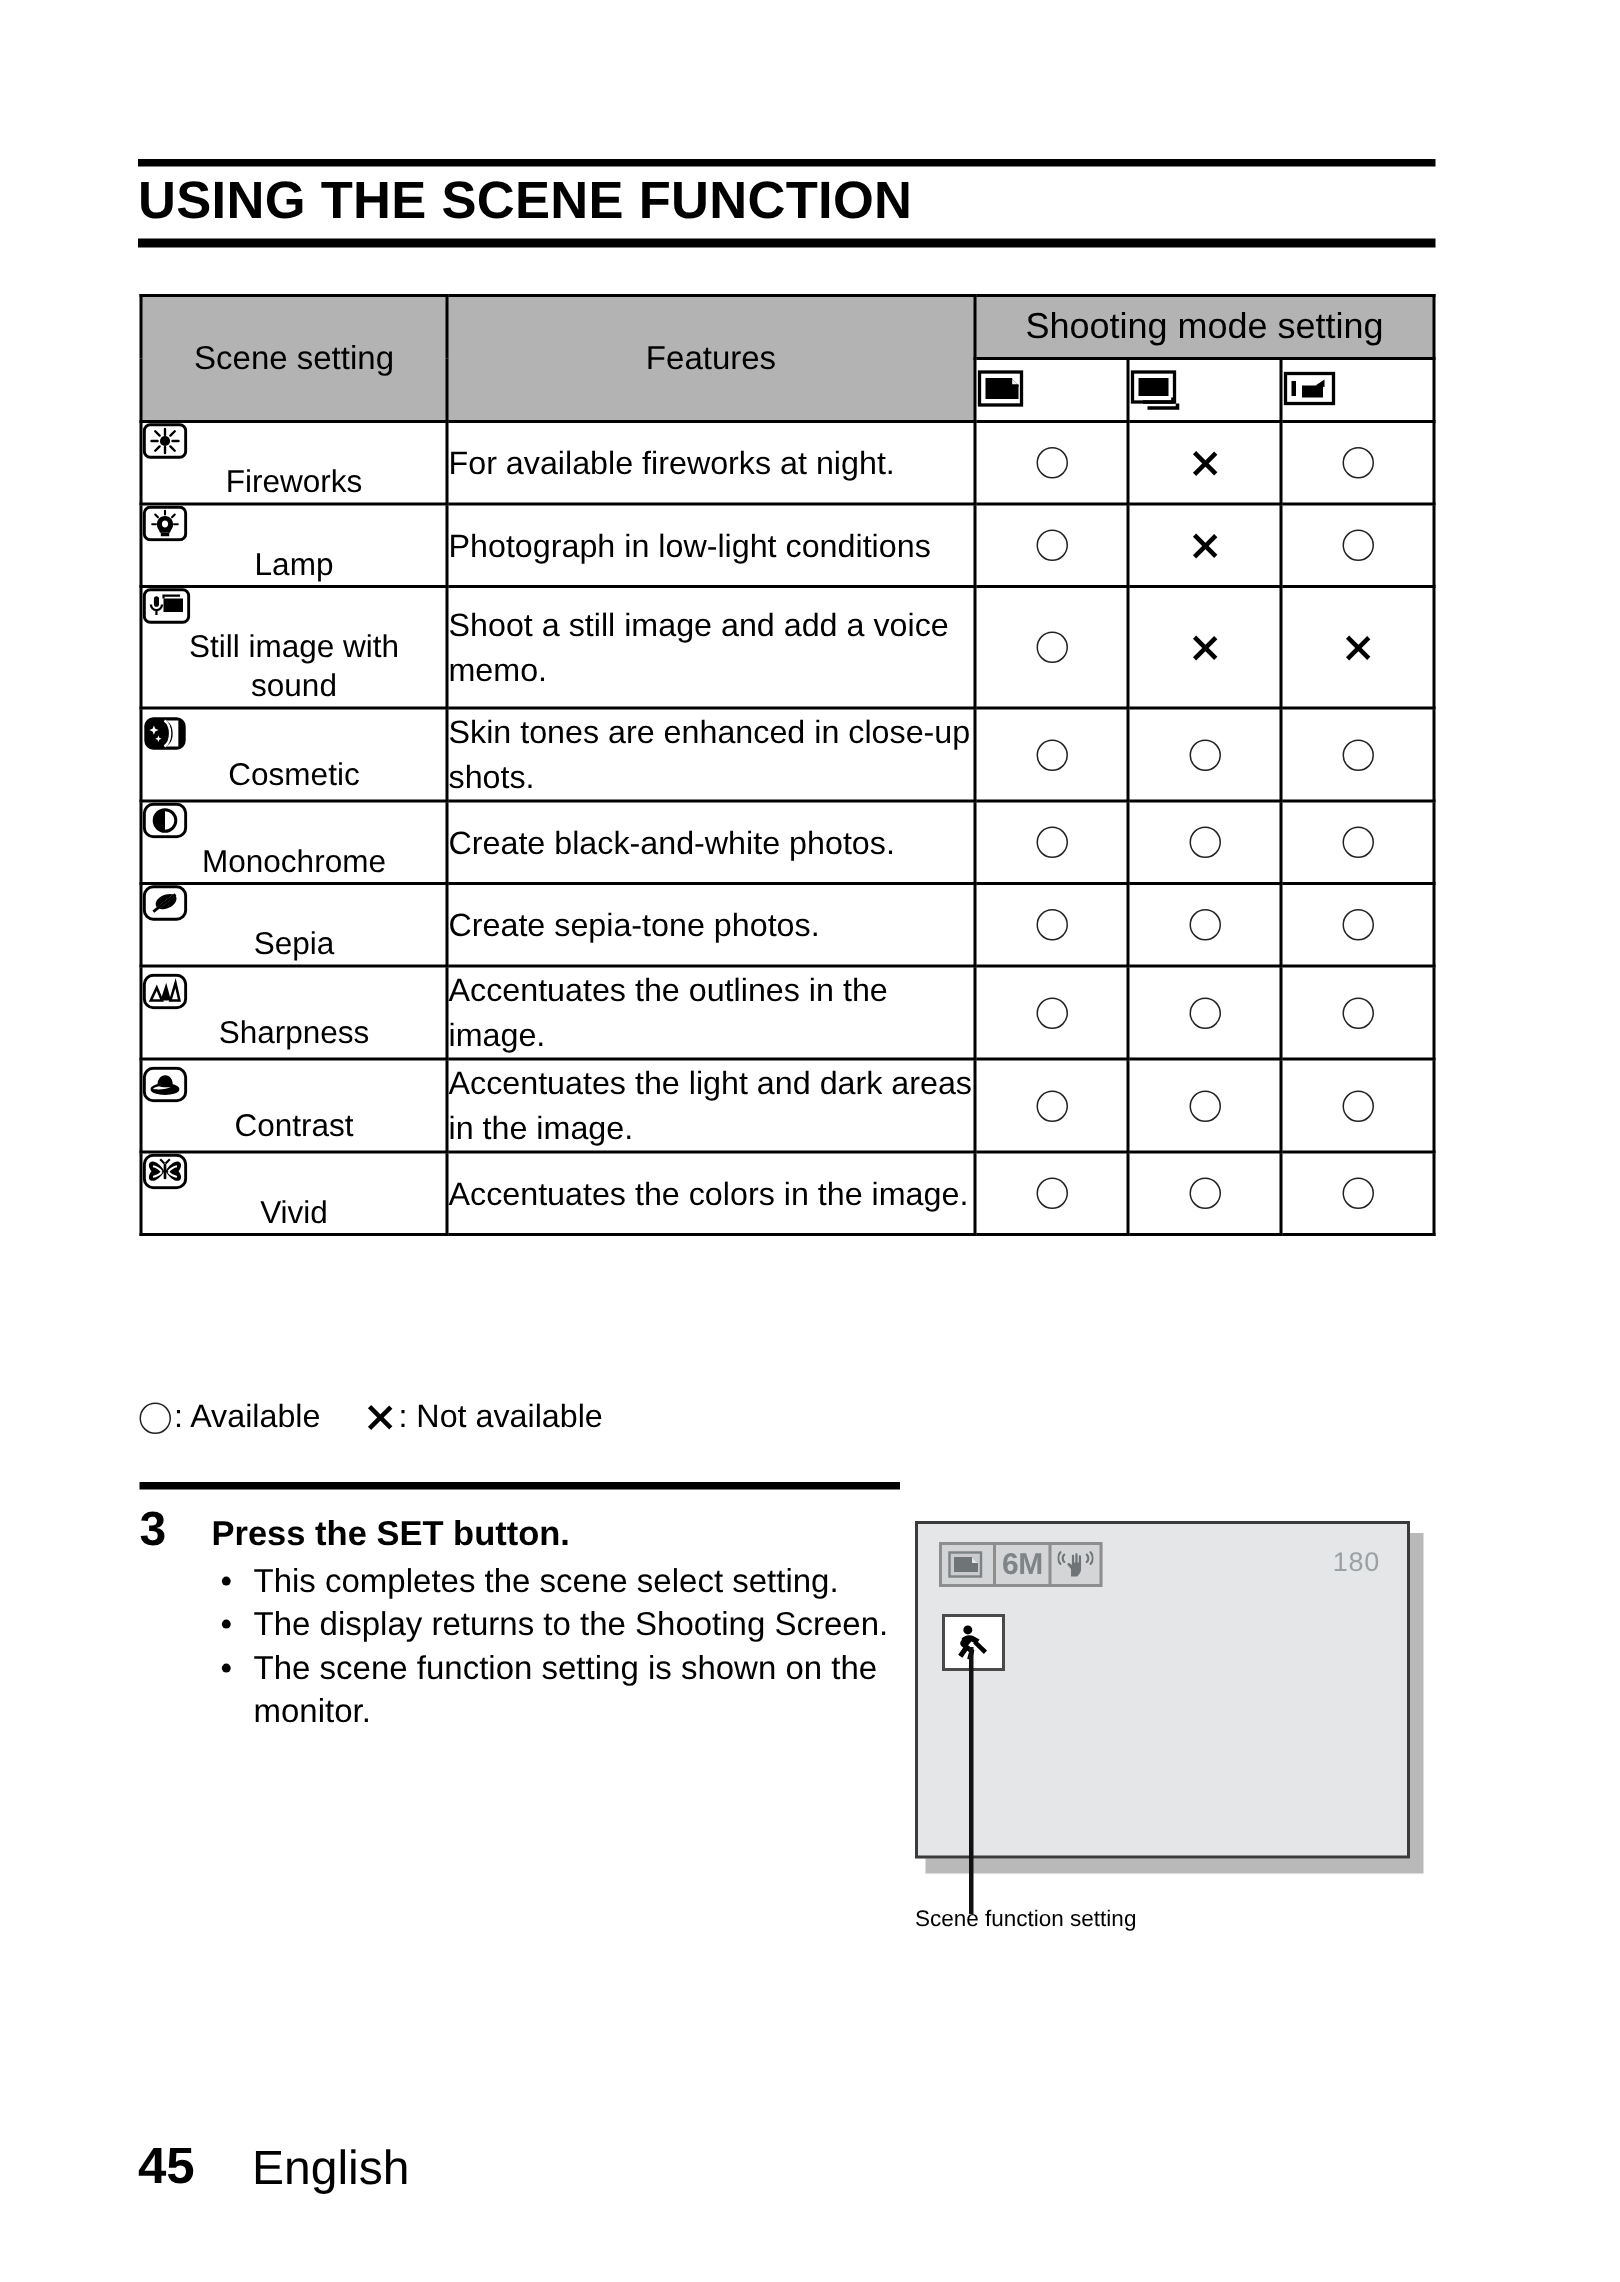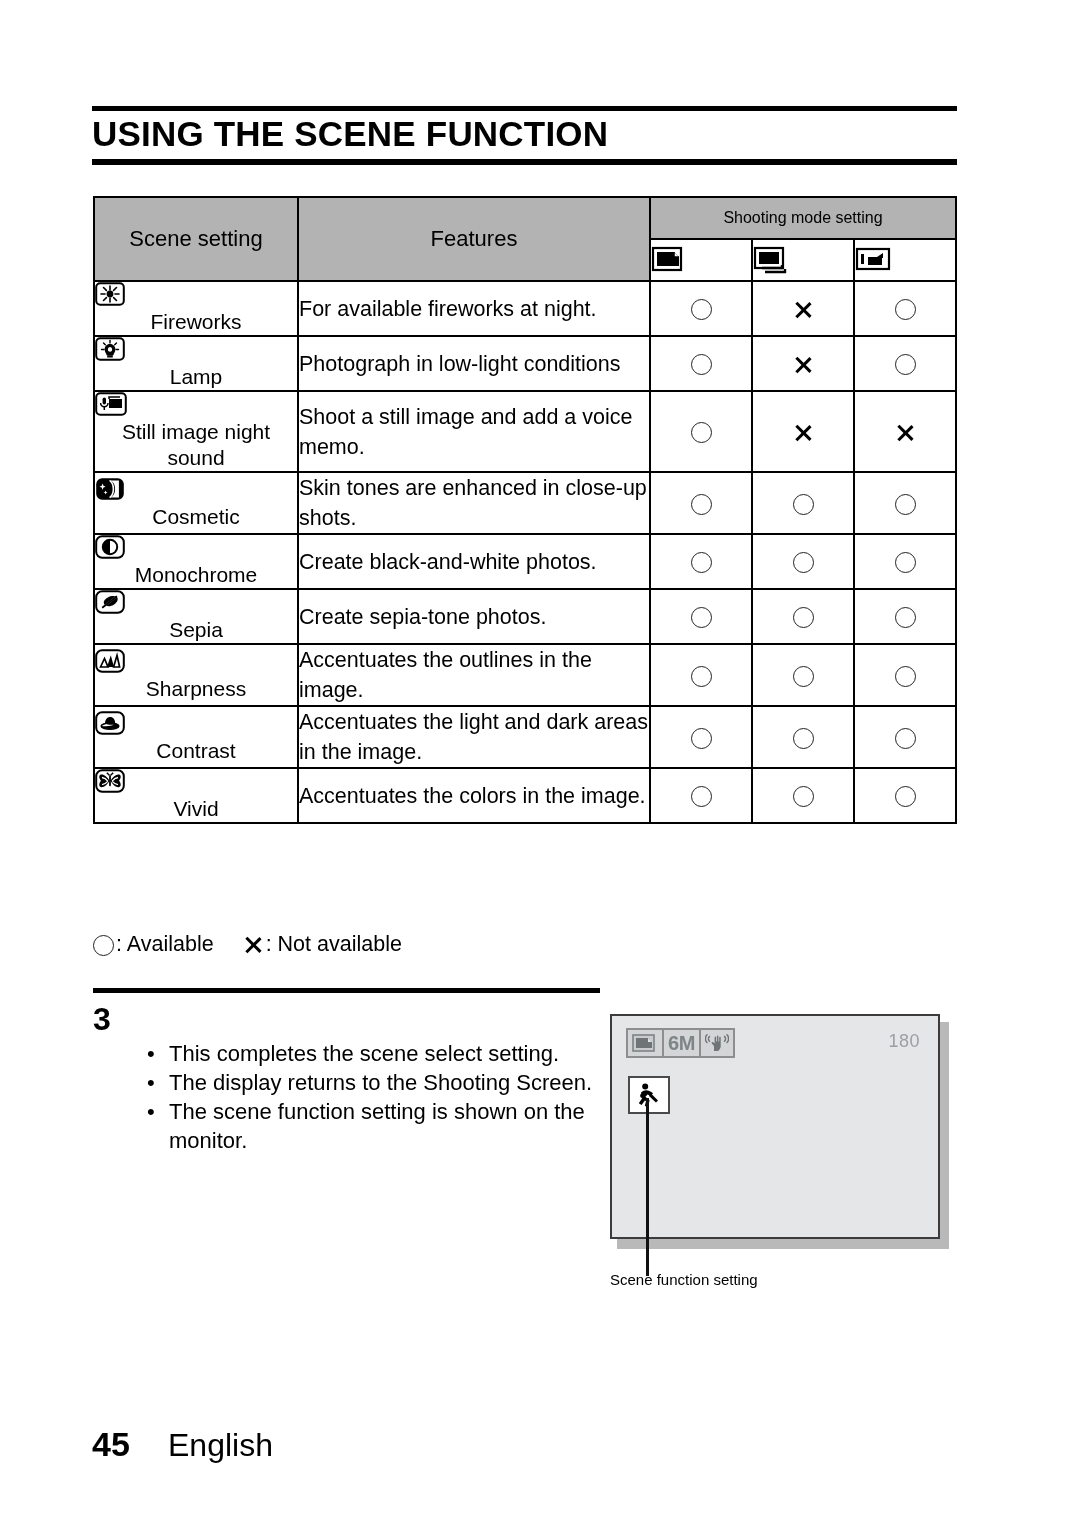--- a/index.html
+++ b/index.html
@@ -67,21 +67,21 @@
     vertical-align: middle;
     font-weight: normal;
   }
   .hdr {
     background: #b3b3b3;
     text-align: center;
     font-size: 22px;
   }
   .hdr-scene  { width: 204px; height: 80px; }
   .hdr-feat   { width: 352px; text-align: center; }
-  .hdr-shoot  { height: 40px; font-size: 16px; }
+  .hdr-shoot  { height: 40px; font-size: 24px; }
   .mode-cell {
     background: #ffffff;
     height: 40px;
     text-align: center;
     width: 102px;
   }
 
   .col-scene { width: 204px; }
   .col-feat  { width: 352px; }
   .col-mode  { width: 102px; }
@@ -417,21 +417,21 @@
           <span class="scene-icon-wrap">
             <svg width="32" height="24" viewBox="0 0 32 24">
               <rect x="1.2" y="1.2" width="29.6" height="21.6" rx="4" fill="#fff" stroke="#000" stroke-width="2"></rect>
               <rect x="14" y="7" width="13" height="9" fill="#000"></rect>
               <path d="M14 7 l0 -2 l11 0" fill="none" stroke="#000" stroke-width="1.5"></path>
               <rect x="7.6" y="5.5" width="3.4" height="7" rx="1.7" fill="#000"></rect>
               <path d="M5.6 11 a3.7 3.7 0 0 0 7.4 0" fill="none" stroke="#000" stroke-width="1.5"></path>
               <line x1="9.3" y1="15" x2="9.3" y2="18" stroke="#000" stroke-width="1.5"></line>
             </svg>
           </span>
-          <span class="scene-label">Still image night sound</span>
+          <span class="scene-label">Still image with sound</span>
         </td>
         <td class="feature-cell">Shoot a still image and add a voice memo.</td>
         <td class="mark-cell"><span class="mk-circle"></span></td>
         <td class="mark-cell"><span class="mk-cross"></span></td>
         <td class="mark-cell"><span class="mk-cross"></span></td>
       </tr>
 
       <tr>
         <td class="scene-cell">
           <span class="scene-icon-wrap">
@@ -546,20 +546,21 @@
         <td class="mark-cell"><span class="mk-circle"></span></td>
       </tr>
 
     </tbody>
   </table>
 
   <div class="legend"><span class="mk-circle"></span><span>: Available</span><span class="gap"></span><span class="mk-cross"></span><span>: Not available</span></div>
 
   <div class="step-rule"></div>
   <div class="step-num">3</div>
+  <div class="step-head">Press the SET button.</div>
   <div class="bullets">
     <div class="bullet-row"><span class="dot">•</span><span>This completes the scene select setting.</span></div>
     <div class="bullet-row"><span class="dot">•</span><span>The display returns to the Shooting Screen.</span></div>
     <div class="bullet-row"><span class="dot">•</span><span>The scene function setting is shown on the monitor.</span></div>
   </div>
 
   <div class="monitor-shadow"></div>
   <div class="monitor">
 
     <div class="osd-group">

